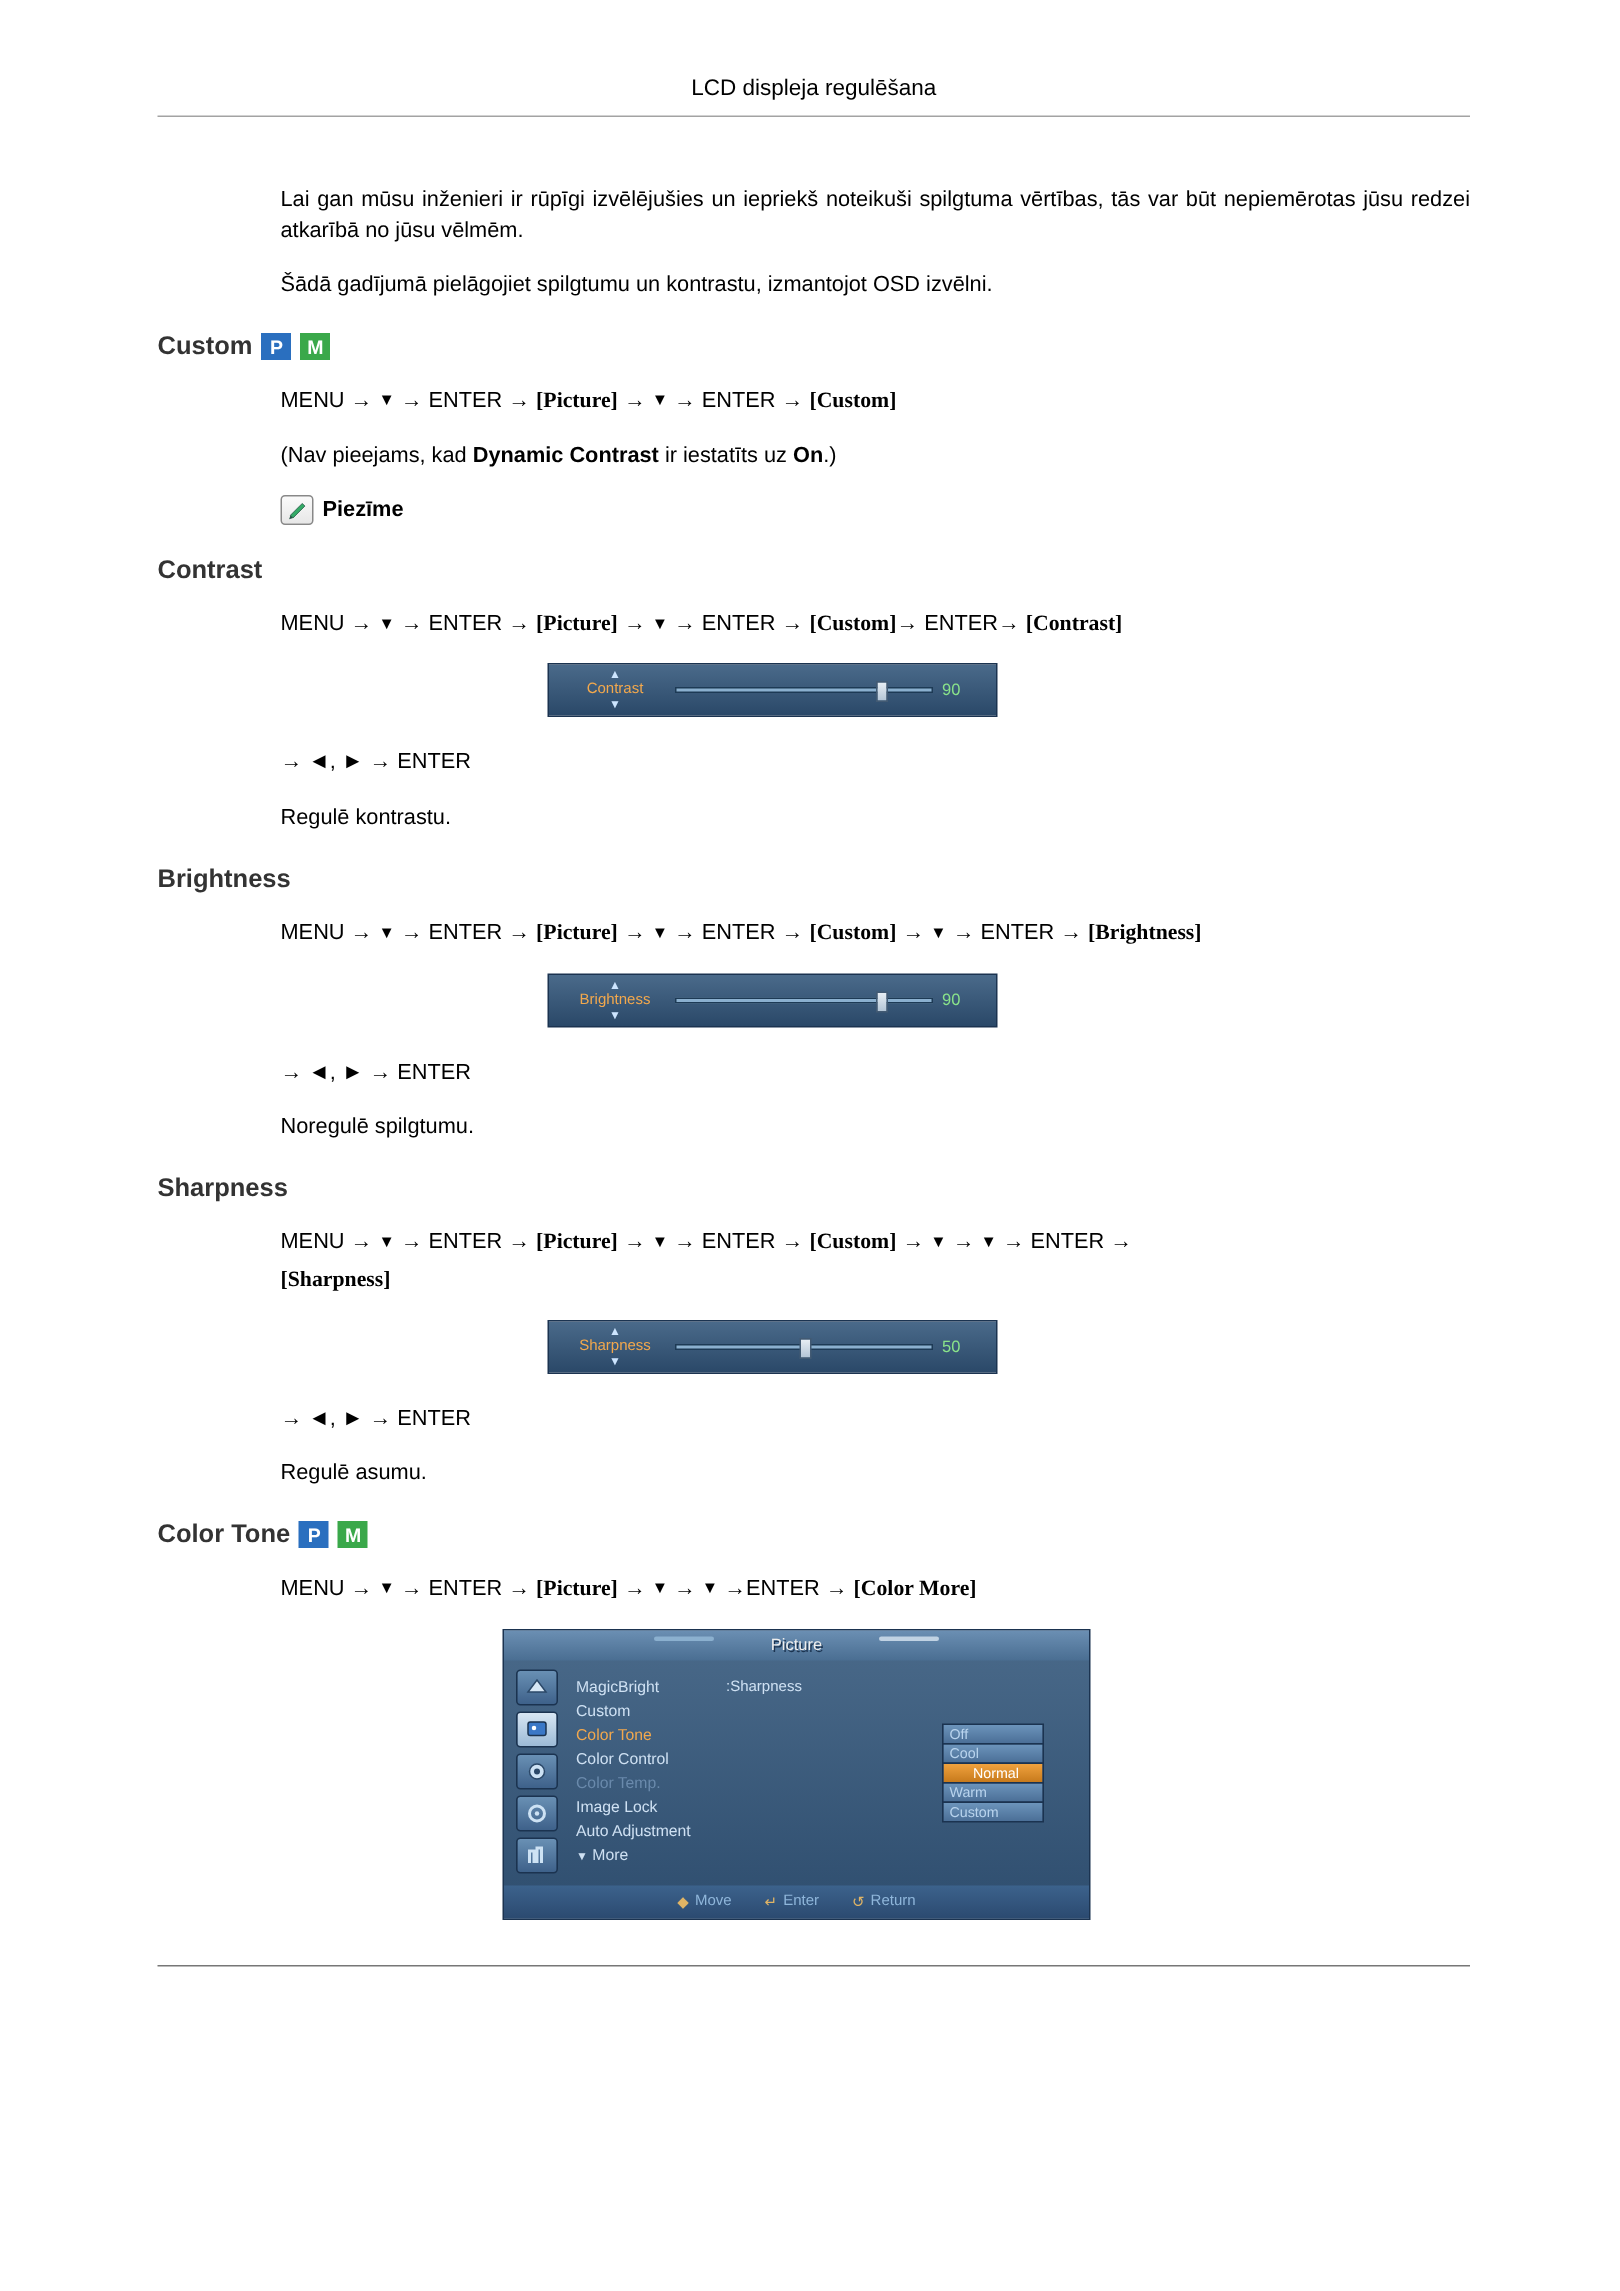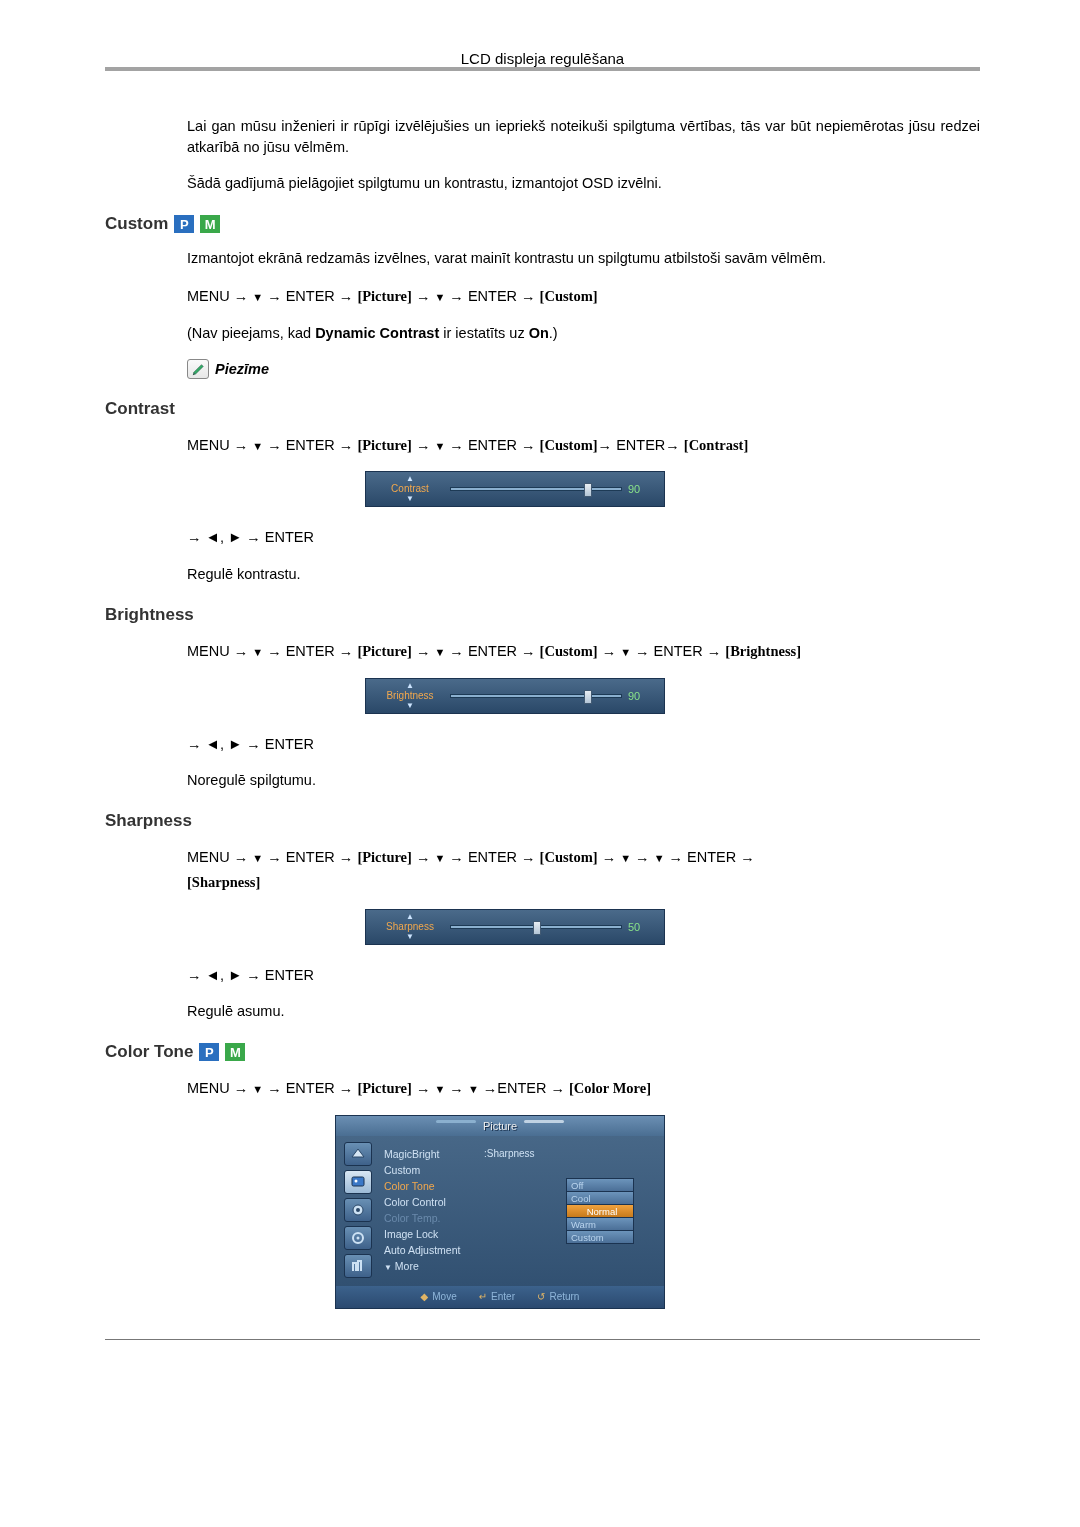--- a/index.html
+++ b/index.html
@@ -11,21 +11,22 @@
     width: 1080px;
     margin: 0 auto;
   }
   .page {
     padding: 50px 100px 60px 105px;
   }
   .hdr {
     text-align: center;
     font-size: 15px;
     color: #000;
-    border-bottom: 4px solid #a3a3a3;
+    padding-bottom: 10px;
+    border-bottom: 1px solid #a3a3a3;
     margin-bottom: 45px;
   }
   .para {
     margin: 0 0 15px 82px;
     line-height: 1.45;
     text-align: justify;
   }
   .sect-title {
     font-size: 17px;
     color: #333;
@@ -65,21 +66,21 @@
     width: 22px;
     height: 20px;
     border: 1px solid #888;
     border-radius: 3px;
     background: linear-gradient(#fafafa,#e7e7e7);
     display: inline-flex;
     align-items: center;
     justify-content: center;
   }
   .note-icon svg { width:14px; height:14px; }
-  .note-label { font-weight: bold; font-style: italic; }
+  .note-label { font-weight: bold; }
   .slider-box {
     width: 300px;
     height: 36px;
     margin: 4px 0 18px 260px;
     background: linear-gradient(#4a6a8a, #2a4868);
     border: 1px solid #1b3350;
     position: relative;
     display: flex;
     align-items: center;
     padding: 0 10px;
@@ -118,21 +119,21 @@
     border: 1px solid #425a73;
   }
   .slider-val {
     width: 26px;
     text-align: left;
     font-size: 11px;
     color: #89e28a;
   }
   
   .osd {
-    width: 330px;
+    width: 392px;
     margin: 6px 0 14px 230px;
     font-size: 11px;
     color: #d5e3f2;
     border: 1px solid #1b3350;
     background: linear-gradient(#4a6a8a,#2e4d6e);
     position: relative;
   }
   .osd-title {
     height: 20px;
     display:flex; align-items:center; justify-content:center;
@@ -211,21 +212,20 @@
   <div class="hdr">LCD displeja regulēšana</div>
 
   <p class="para">Lai gan mūsu inženieri ir rūpīgi izvēlējušies un iepriekš noteikuši spilgtuma vērtības, tās var būt nepiemērotas jūsu redzei atkarībā no jūsu vēlmēm.</p>
   <p class="para">Šādā gadījumā pielāgojiet spilgtumu un kontrastu, izmantojot OSD izvēlni.</p>
 
   <div class="sect-title">
     <span>Custom</span>
     <span class="badge-p">P</span>
     <span class="badge-m">M</span>
   </div>
-  <p class="para">Izmantojot ekrānā redzamās izvēlnes, varat mainīt kontrastu un spilgtumu atbilstoši savām vēlmēm.</p>
 
   <div class="nav-path">
     <span>MENU → </span><span class="tri">▼</span><span> → ENTER → </span><span class="bracket">[Picture]</span><span> → </span><span class="tri">▼</span><span> → ENTER → </span><span class="bracket">[Custom]</span>
   </div>
 
   <p class="para">
     <span>(Nav pieejams, kad </span><b>Dynamic Contrast</b><span> ir iestatīts uz </span><b>On</b><span>.)</span>
   </p>
 
   <div class="note-line">

